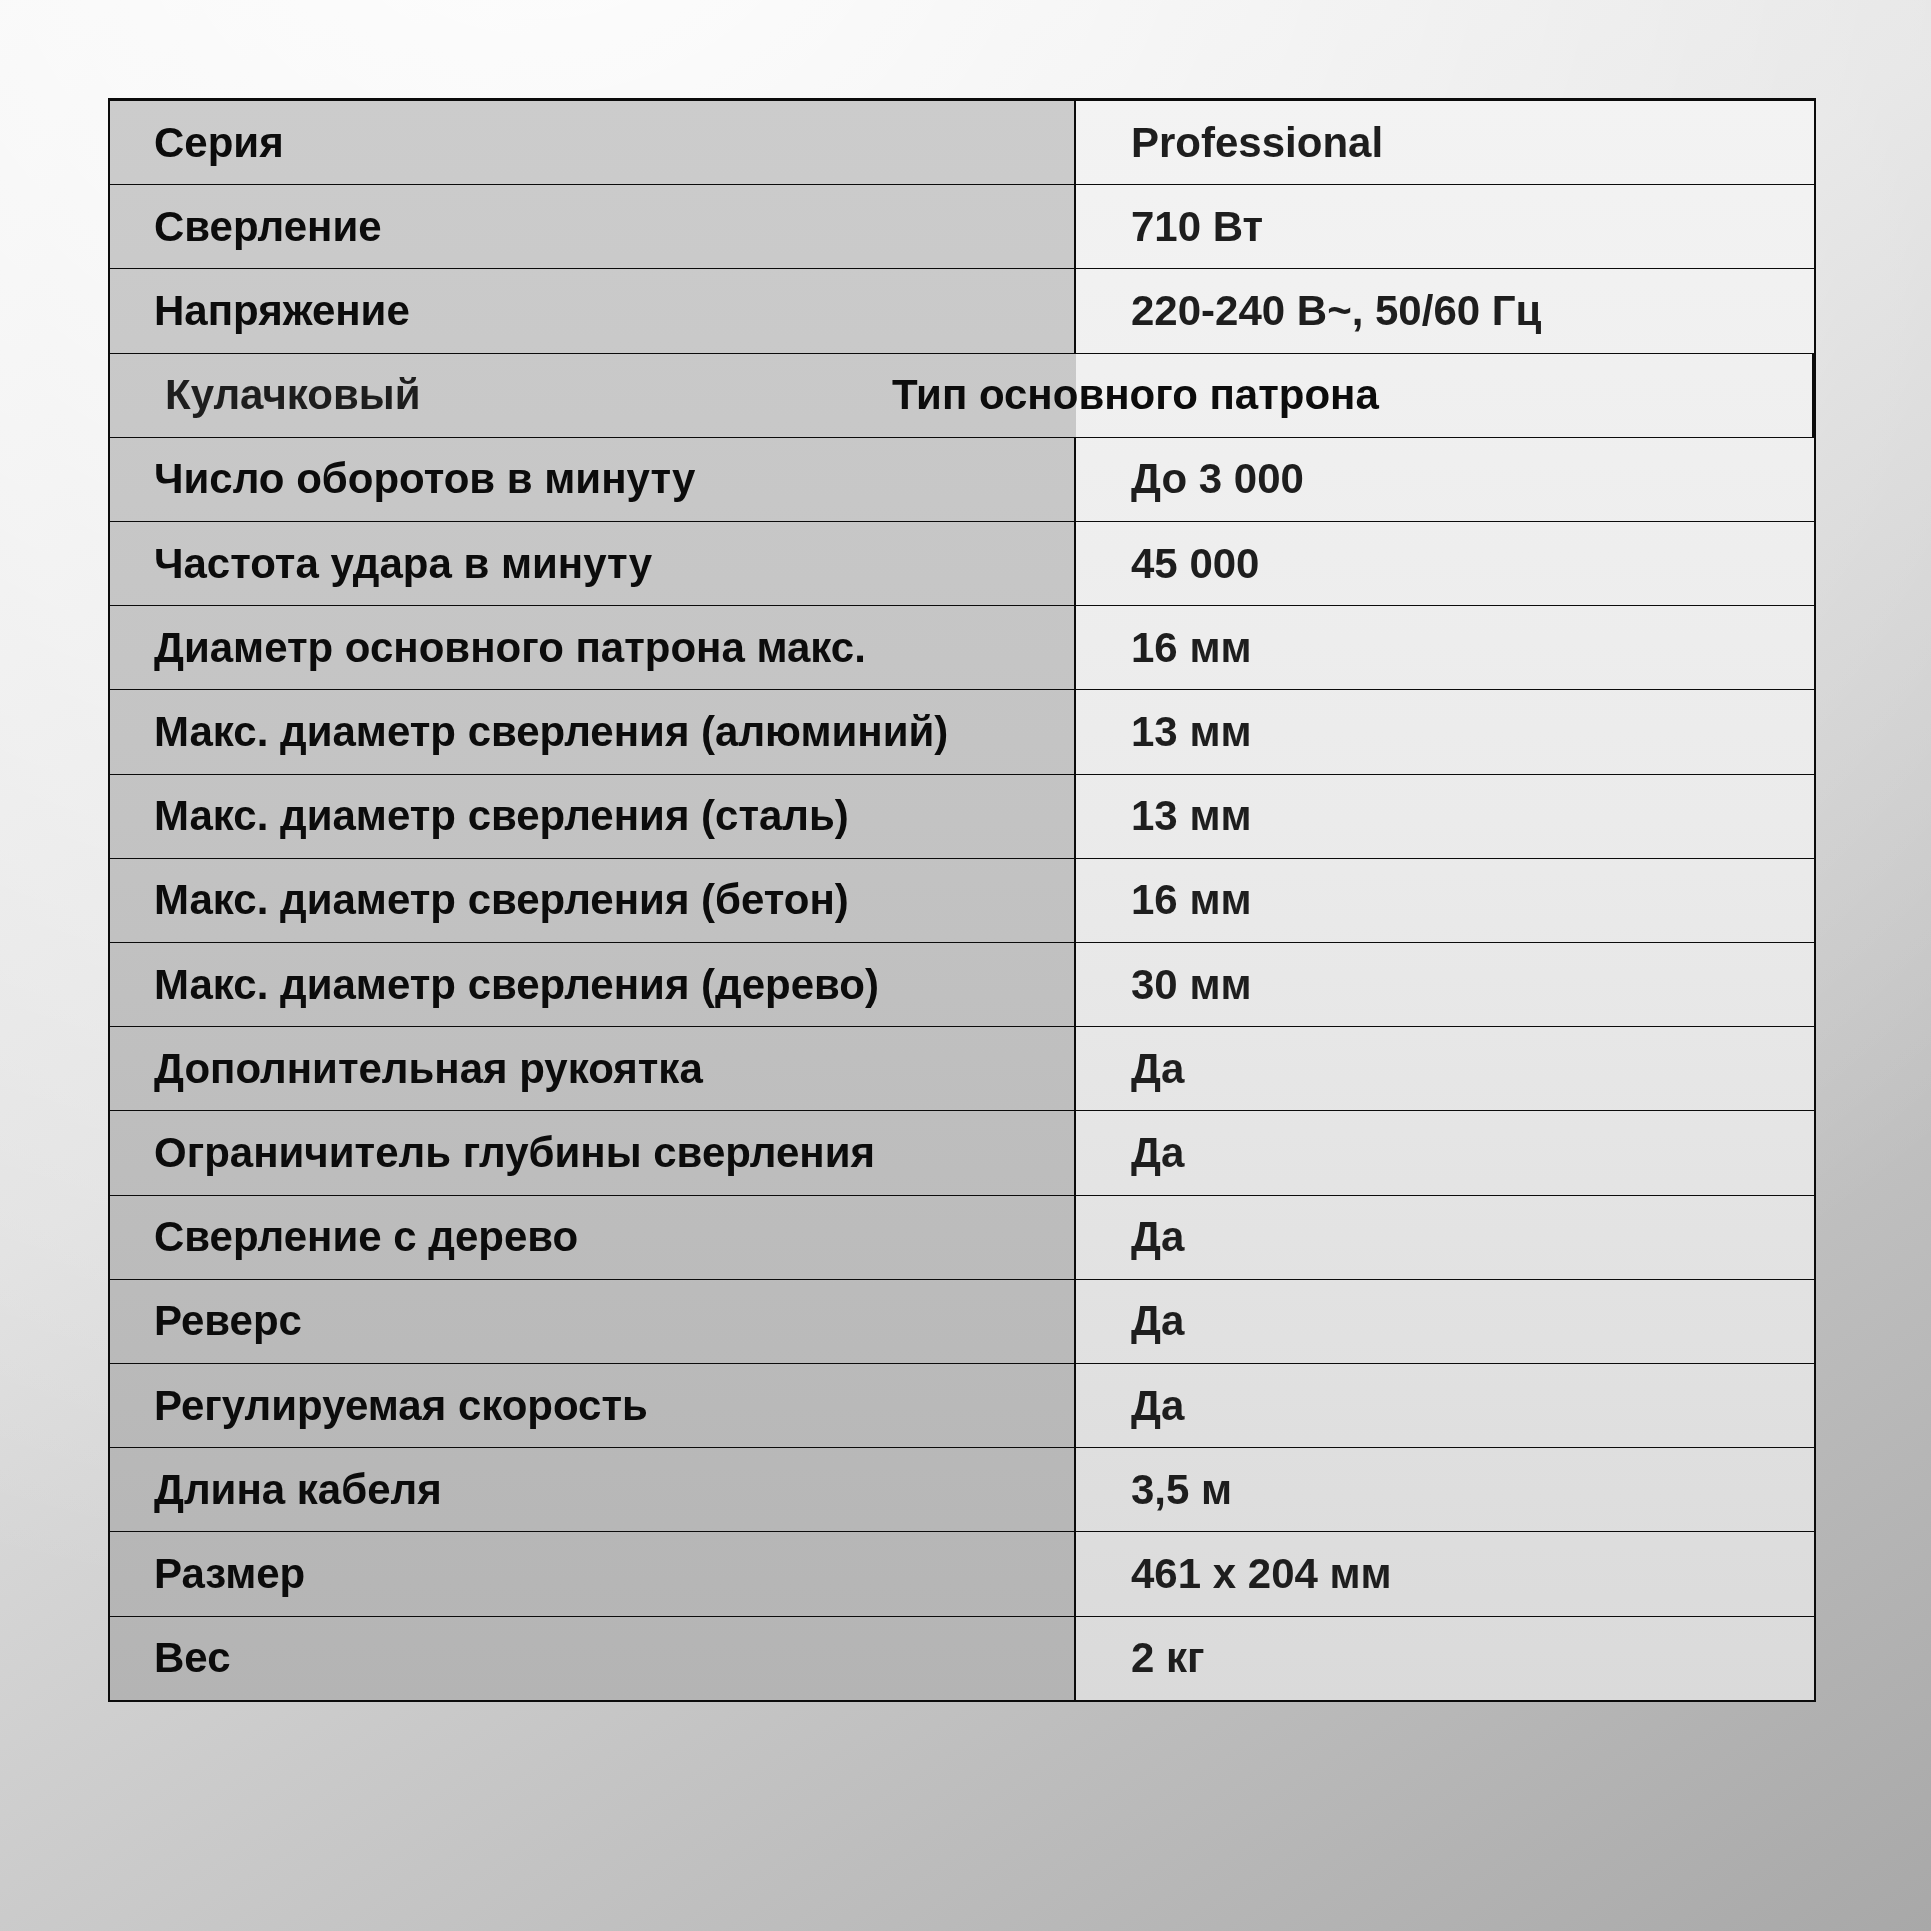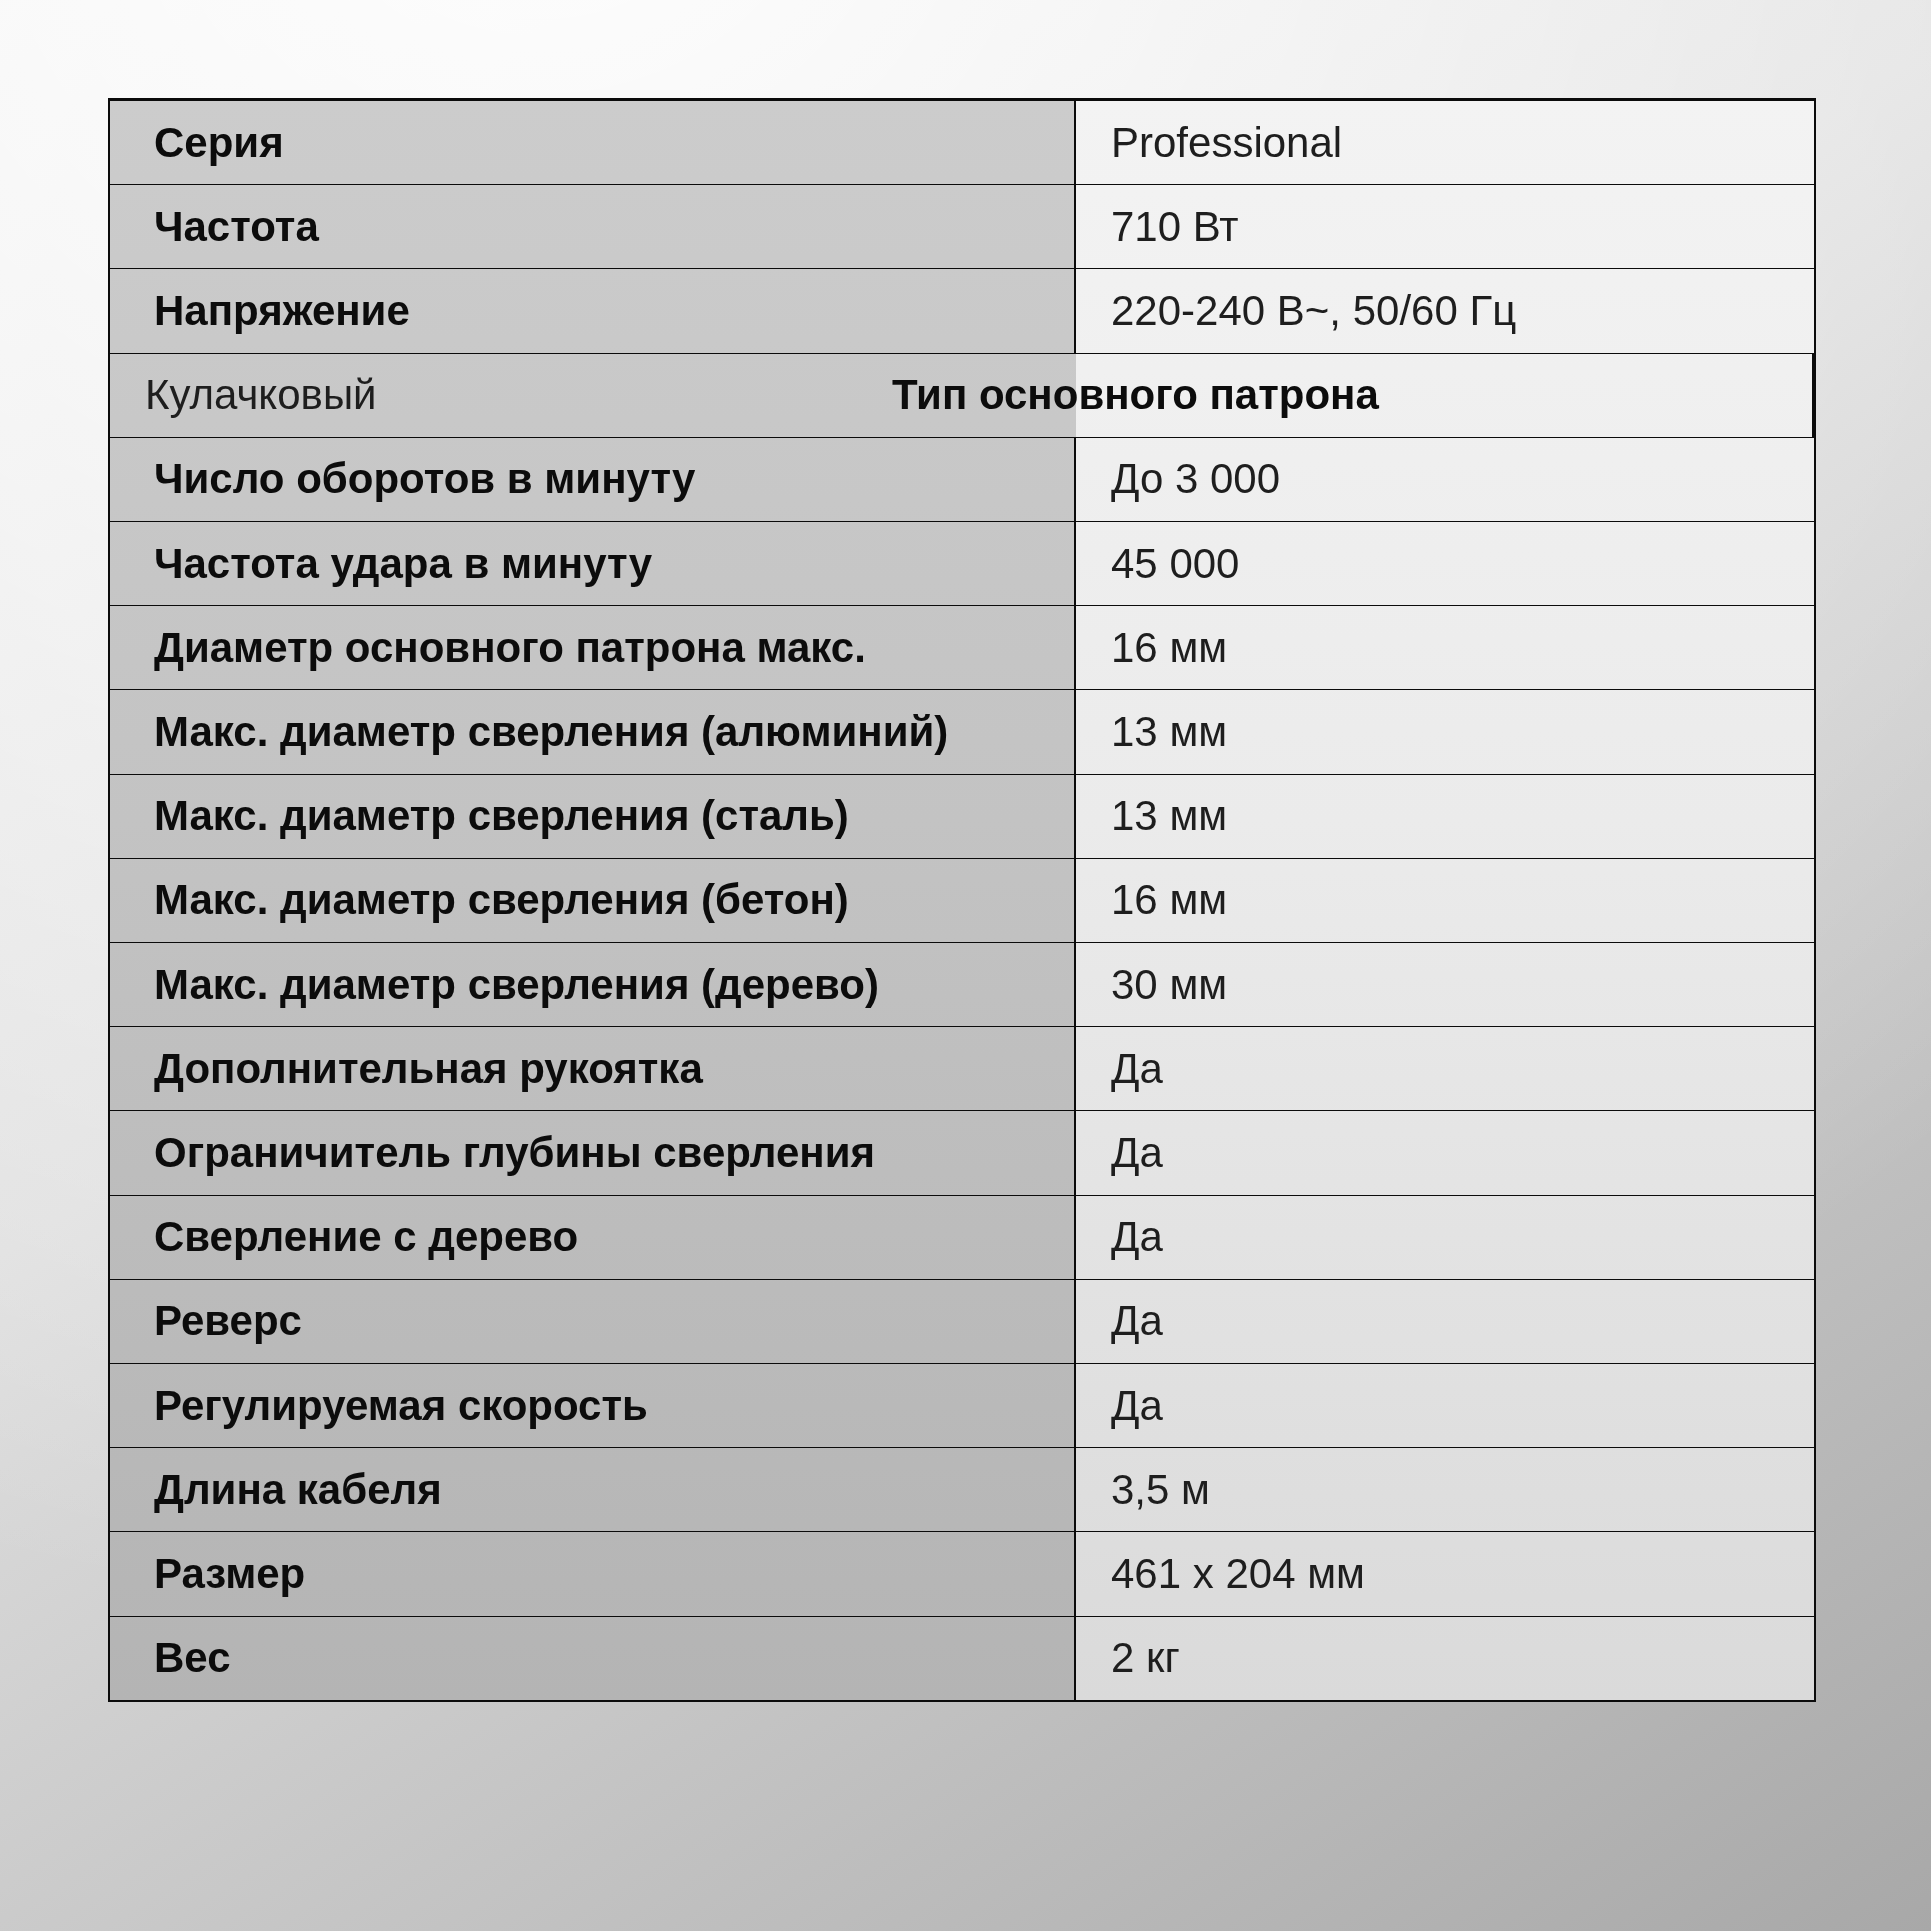--- a/index.html
+++ b/index.html
@@ -67,38 +67,38 @@
   }
   .cell.label {
     width: 966px;
     padding-left: 44px;
     border-right: 2.9px solid #0b0b0b;
     font-weight: bold;
     color: #0c0c0c;
   }
   .cell.value {
     flex: 1;
-    padding-left: 35px;
-    font-weight: normal;
+    padding-left: 55px;
+    font-weight: bold;
     color: #1e1e1e;
   }
 </style>
 </head>
 <body>
 
 <div class="spec-table">
   <div class="col-bg left"></div>
   <div class="col-bg right"></div>
 
   <div class="row">
     <div class="cell label">Серия</div>
     <div class="cell value">Professional</div>
   </div>
   <div class="row">
-    <div class="cell label">Частота</div>
+    <div class="cell label">Сверление</div>
     <div class="cell value">710 Вт</div>
   </div>
   <div class="row">
     <div class="cell label">Напряжение</div>
     <div class="cell value">220-240 В~, 50/60 Гц</div>
   </div>
   <div class="row">
     <div class="cell value">Кулачковый</div>
     <div class="cell label">Тип основного патрона</div>
   </div>

